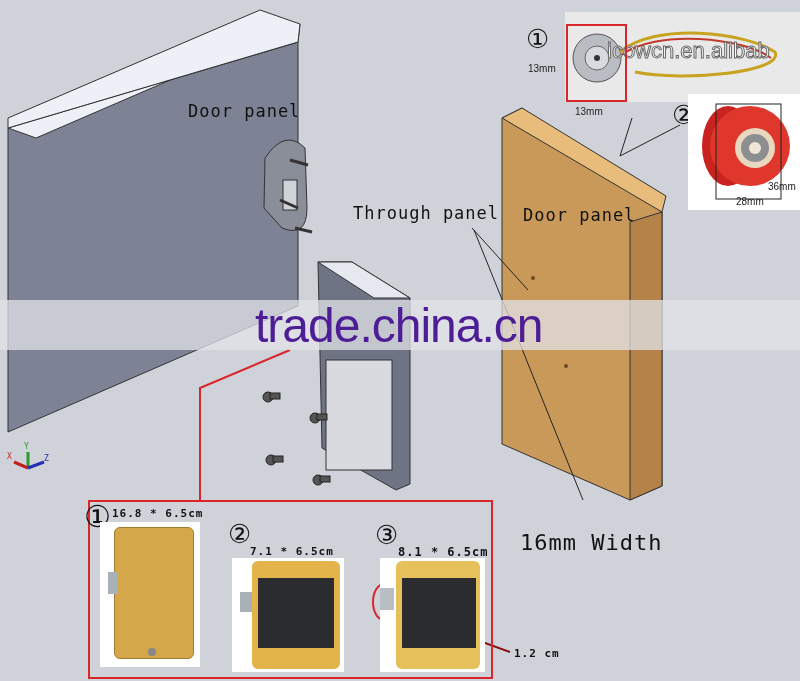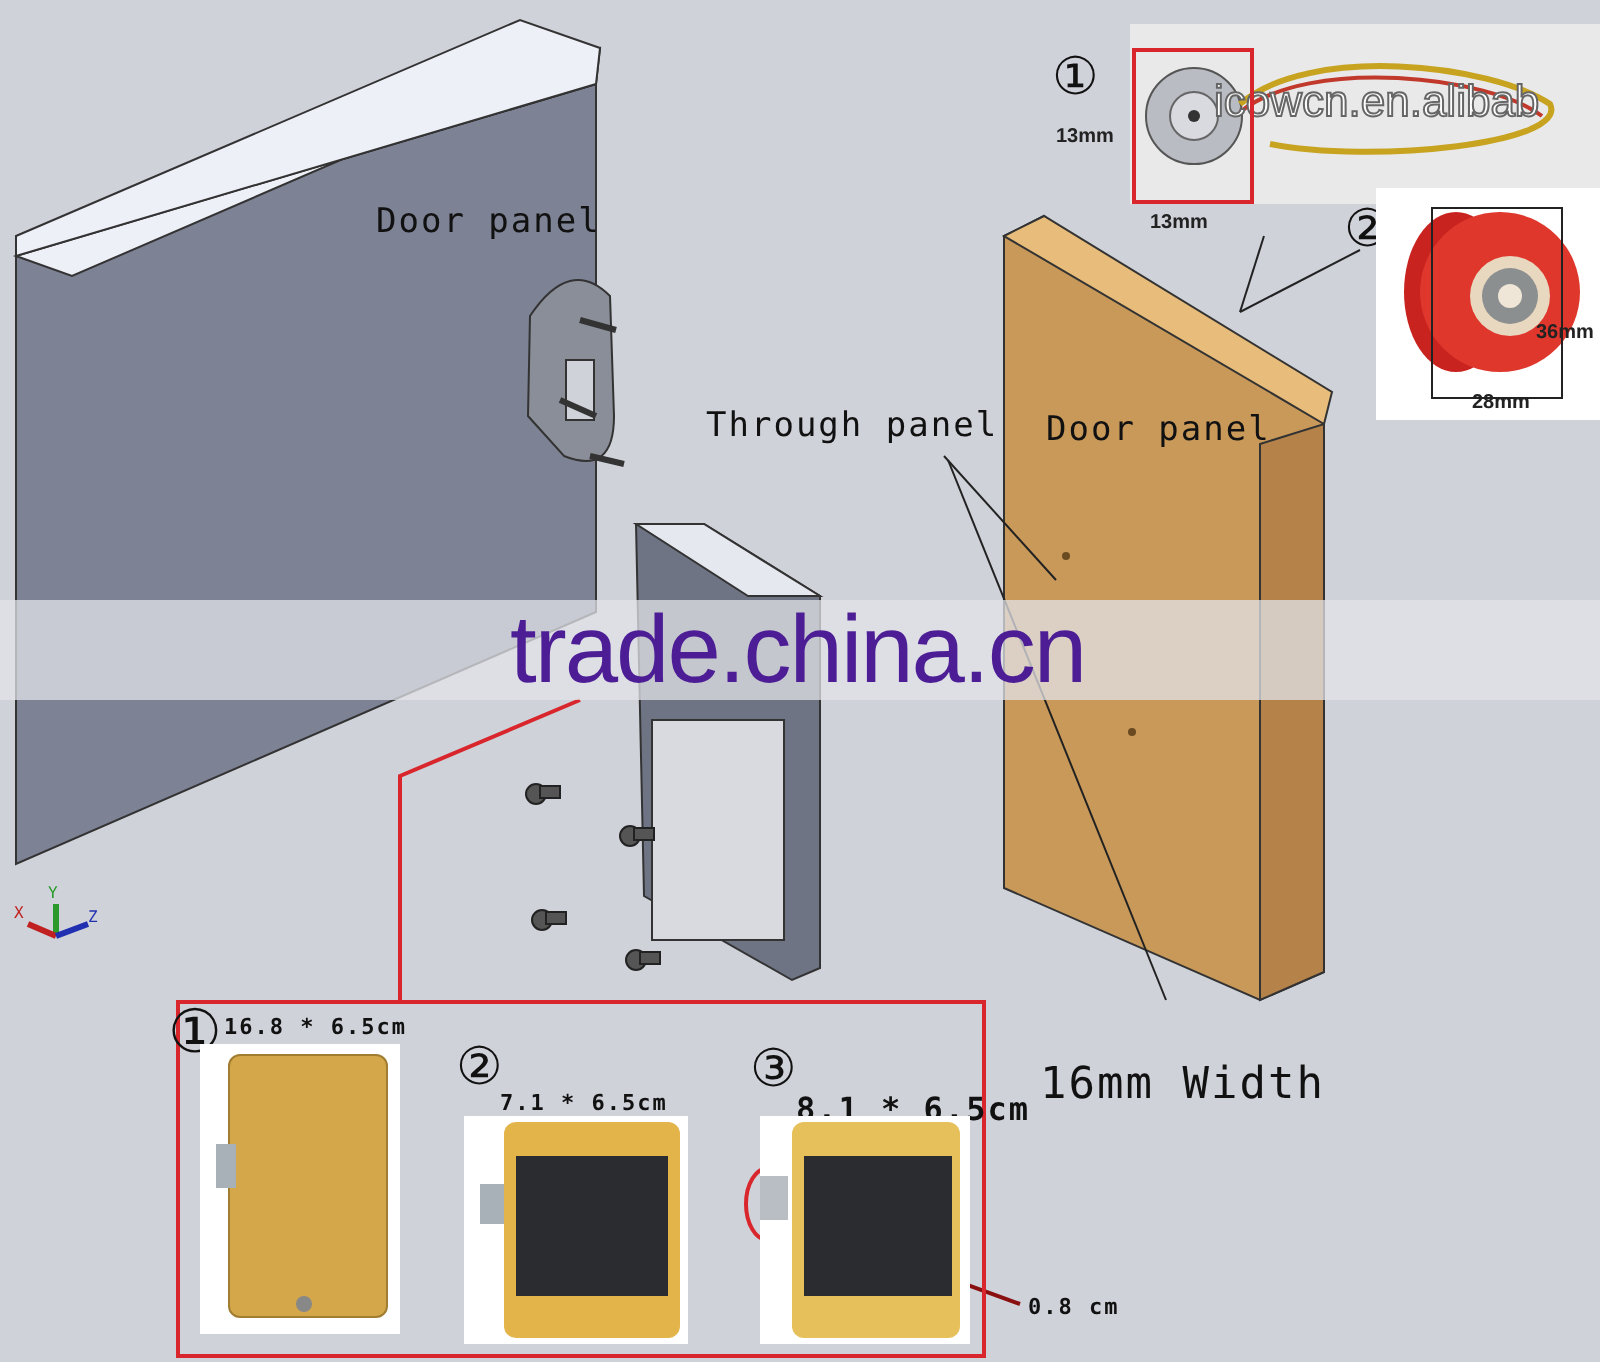--- a/index.html
+++ b/index.html
@@ -1,19 +1,19 @@
 <!DOCTYPE html>
 <html><head>
 <meta charset="utf-8">
 <style>
   html,body{margin:0;padding:0;}
   body{width:800px;height:681px;background:#cfd2d9;position:relative;overflow:hidden;font-family:"DejaVu Sans Mono","Liberation Mono",monospace;}
   .abs{position:absolute;}
   .label{color:#111;font-family:"DejaVu Sans Mono","Liberation Mono",monospace;letter-spacing:1px;}
-  .small{font-family:"Liberation Sans",sans-serif;font-weight:bold;color:#222;font-size:10px;}
+  .small{font-family:"Liberation Sans",sans-serif;font-weight:normal;color:#222;font-size:10px;}
   .circ{font-family:"DejaVu Sans",sans-serif;color:#111;}
   .watermark{position:absolute;left:0;top:300px;width:800px;height:50px;background:rgba(225,227,232,0.75);}
   .wm-text{position:absolute;left:255px;top:298px;font-family:"Liberation Sans",sans-serif;font-size:48px;color:#4c1d95;letter-spacing:-1px;}
   .photo{position:absolute;background:#fff;}
   .redbox{position:absolute;border:2px solid #d9262c;}
 </style>
 </head>
 <body>
 
 <svg class="abs" style="left:0;top:0" width="800" height="681">
@@ -98,21 +98,21 @@
 <div class="photo" style="left:688px;top:94px;width:112px;height:116px;">
   <svg width="112" height="116">
     <ellipse cx="40" cy="52" rx="26" ry="40" fill="#c8231f"></ellipse>
     <circle cx="62" cy="52" r="40" fill="#e0372c"></circle>
     <circle cx="67" cy="54" r="20" fill="#e8d8c0"></circle>
     <circle cx="67" cy="54" r="14" fill="#8c8f90"></circle>
     <circle cx="67" cy="54" r="6" fill="#efe6d8"></circle>
     <rect x="28" y="10" width="65" height="95" fill="none" stroke="#222"></rect>
   </svg>
 </div>
-<div class="abs small" style="left:768px;top:161px;">36mm</div>
+<div class="abs small" style="left:768px;top:181px;">36mm</div>
 <div class="abs small" style="left:736px;top:196px;">28mm</div>
 
 <div class="redbox" style="left:88px;top:500px;width:401px;height:175px;"></div>
 
 <div class="abs circ" style="left:84px;top:499px;font-size:30px;">①</div>
 <div class="abs label" style="left:112px;top:507px;font-size:11px;font-weight:bold;">16.8 * 6.5cm</div>
 <div class="photo" style="left:100px;top:522px;width:100px;height:145px;">
   <div class="abs" style="left:14px;top:5px;width:78px;height:130px;background:#d4a84a;border-radius:6px;border:1px solid #a07d30;"></div>
   <div class="abs" style="left:8px;top:50px;width:10px;height:22px;background:#a9b1b8;"></div>
   <div class="abs" style="left:48px;top:126px;width:8px;height:8px;border-radius:50%;background:#888;"></div>
@@ -120,23 +120,23 @@
 
 <div class="abs circ" style="left:228px;top:519px;font-size:26px;">②</div>
 <div class="abs label" style="left:250px;top:545px;font-size:11px;font-weight:bold;">7.1 * 6.5cm</div>
 <div class="photo" style="left:232px;top:558px;width:112px;height:114px;">
   <div class="abs" style="left:20px;top:3px;width:88px;height:108px;background:#e2b44a;border-radius:6px;"></div>
   <div class="abs" style="left:26px;top:20px;width:76px;height:70px;background:#2a2c30;"></div>
   <div class="abs" style="left:8px;top:34px;width:12px;height:20px;background:#a9b1b8;"></div>
 </div>
 
 <div class="abs circ" style="left:375px;top:520px;font-size:26px;">③</div>
-<div class="abs label" style="left:398px;top:545px;font-size:16px;font-weight:bold;">8.1 * 6.5cm</div>
+<div class="abs label" style="left:398px;top:545px;font-size:12px;font-weight:bold;">8.1 * 6.5cm</div>
 <div class="photo" style="left:380px;top:558px;width:105px;height:114px;">
   <div class="abs" style="left:16px;top:3px;width:84px;height:108px;background:#e6c05a;border-radius:6px;"></div>
   <div class="abs" style="left:22px;top:20px;width:74px;height:70px;background:#2a2c30;"></div>
   <div class="abs" style="left:0;top:30px;width:14px;height:22px;background:#b9bec4;"></div>
 </div>
-<div class="abs label" style="left:514px;top:647px;font-size:11px;font-weight:bold;">0.8 cm</div>
+<div class="abs label" style="left:514px;top:647px;font-size:11px;font-weight:bold;">1.2 cm</div>
 
 <div class="abs" style="left:7px;top:452px;font-size:8px;color:#c02020;">X</div>
 <div class="abs" style="left:24px;top:442px;font-size:8px;color:#2a9a2a;">Y</div>
 <div class="abs" style="left:44px;top:454px;font-size:8px;color:#2030b0;">Z</div>
 
 </body></html>

